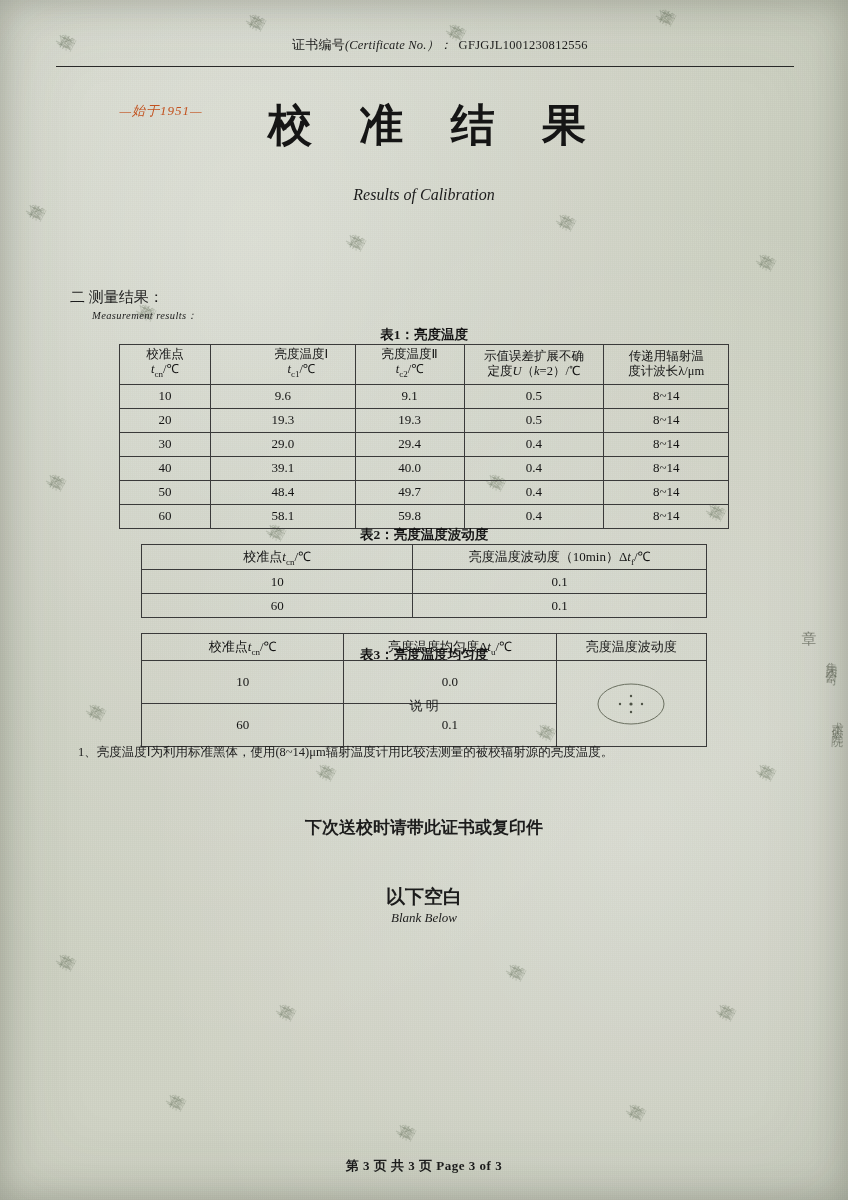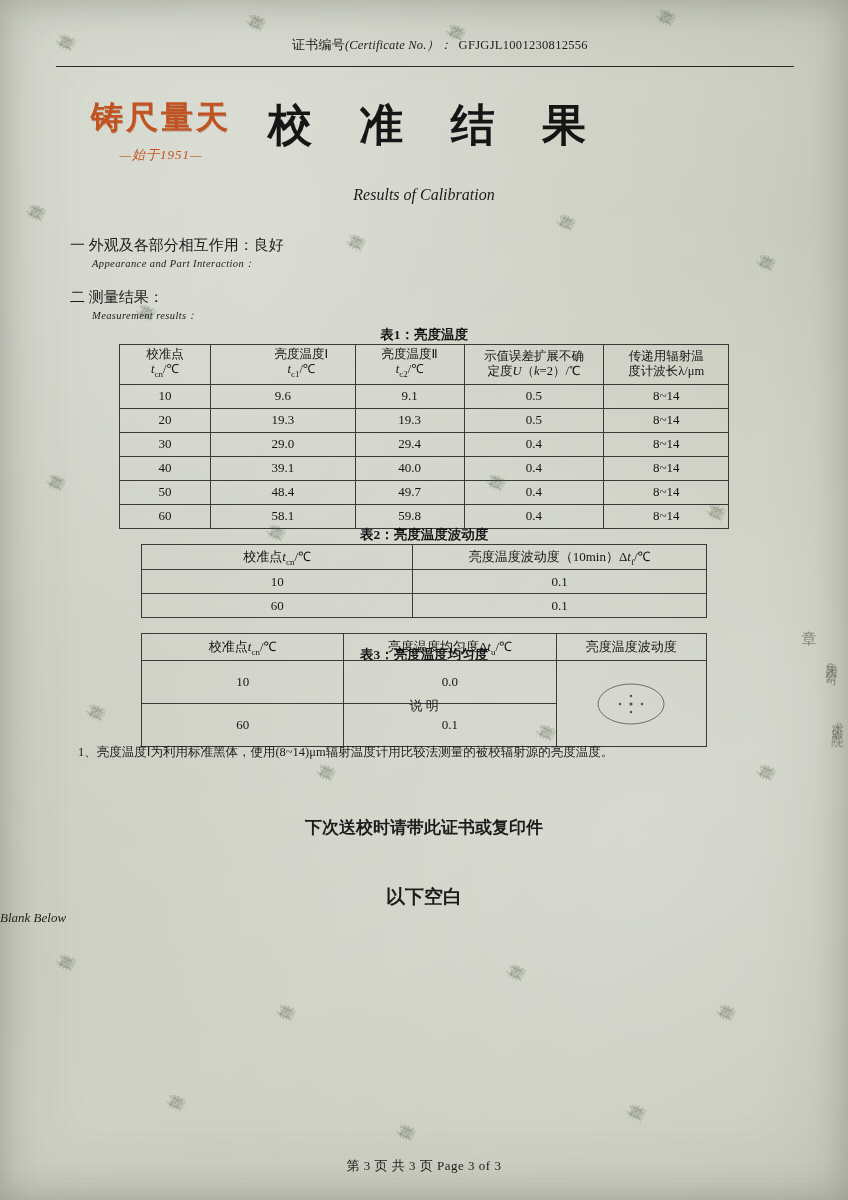--- a/index.html
+++ b/index.html
@@ -228,33 +228,33 @@
     left: 0; top: 884px;
     width: 848px;
     text-align: center;
     font-size: 19px;
     font-weight: bold;
   }
   .blank-en {
     position: absolute;
     left: 0; top: 910px;
     width: 848px;
-    text-align: left;
+    text-align: center;
     font-size: 13px;
     font-style: italic;
   }
   .footer {
     position: absolute;
     left: 0; top: 1157px;
     width: 848px;
     text-align: center;
     font-size: 13px;
     letter-spacing: 0.5px;
   }
-  .footer .fnum { font-weight: normal; }
+  .footer .fnum { font-weight: bold; }
 
   .seal {
     position: absolute;
     right: 8px;
     top: 600px;
     width: 58px;
     height: 120px;
     color: rgba(90,95,80,0.55);
     font-size: 12px;
     writing-mode: vertical-rl;
@@ -309,31 +309,26 @@
 
   <div class="content">
 
     <div class="cert-no">
       <span class="lbl-cn">证书编号</span><span class="lbl-en">(Certificate No.）：</span>&nbsp;&nbsp;<span class="val">GFJGJL1001230812556</span>
     </div>
 
     <div class="rule"></div>
 
     <div class="logo">
-      <div class="logo-cn">铸尺量天</div>
       <div class="logo-sub">—始于1951—</div>
     </div>
 
     <div class="title-cn">校 准 结 果</div>
     <div class="title-en">Results of Calibration</div>
 
-    <div class="sec" id="sec1">
-      <span class="sec-cn">一 外观及各部分相互作用：良好</span>
-      <span class="sec-en">Appearance and Part Interaction：</span>
-    </div>
 
     <div class="sec" id="sec2">
       <span class="sec-cn">二 测量结果：</span>
       <span class="sec-en">Measurement results：</span>
     </div>
 
     <div class="tbl-title" id="t1-title">表1：亮度温度</div>
     <table id="table1">
       <tbody>
           <tr>

